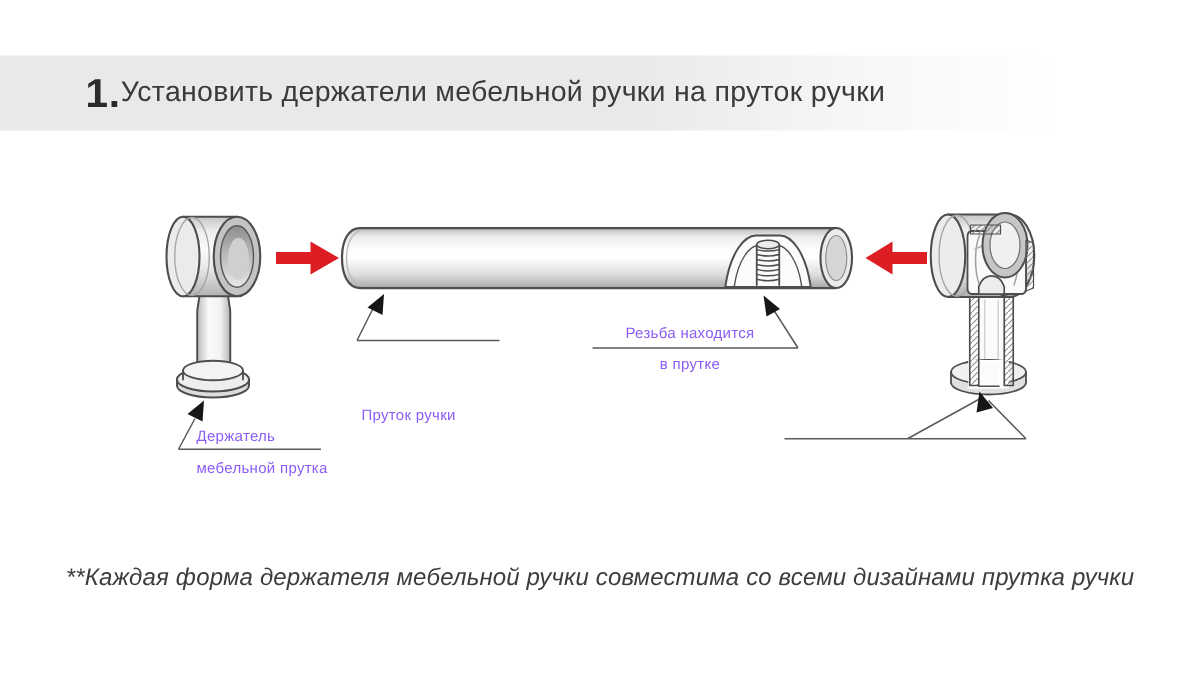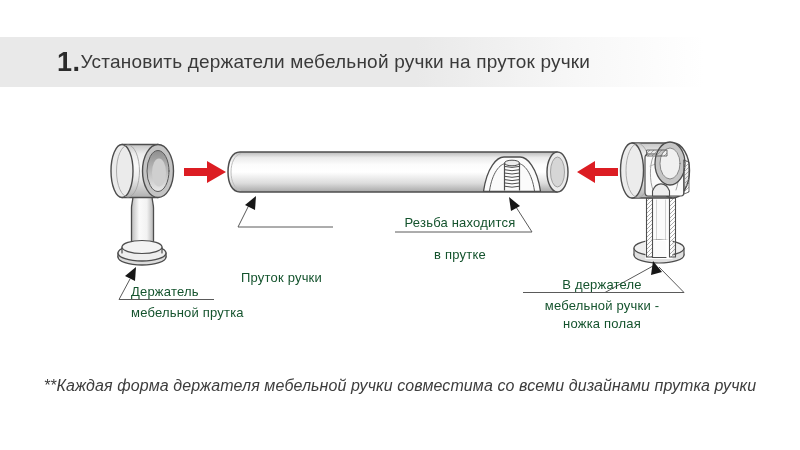--- a/index.html
+++ b/index.html
@@ -19,21 +19,21 @@
     font-size:27px;font-weight:bold;color:#2b2b2b;letter-spacing:.5px;
   }
   .step-title{
     margin-left:0;
     font-size:19px;color:#3a3a3a;letter-spacing:.2px;
   }
   
   #diagram{position:absolute;left:0;top:0;width:800px;height:450px;}
   #artwork{position:absolute;left:0;top:0;}
   .callout{
-    position:absolute;font-size:13px;color:#14532d;line-height:18.5px;
+    position:absolute;font-size:10px;color:#8b5cf6;line-height:18.5px;
     letter-spacing:.2px;
   }
   .callout.center{text-align:center;}
   
   .footnote{
     position:absolute;left:0;top:377px;width:800px;text-align:center;
     font-size:16px;font-style:italic;color:#3d3d3d;letter-spacing:.1px;
   }
 </style>
 </head>
@@ -178,28 +178,23 @@
       <polygon points="653,261 662,272 651,275"></polygon>
     </g>
   </svg>
 
   <div class="callout" style="left:241px;top:229px;margin-top:40px;">
     <div>Пруток ручки</div>
   </div>
 
   <div class="callout center" style="left:385px;top:213.5px;width:150px;">
     <div>Резьба находится</div>
-    <div style="margin-top:14px;">в прутке</div>
+    <div style="margin-top:3px;">в прутке</div>
   </div>
 
   <div class="callout" style="left:131px;top:283px;">
     <div>Держатель</div>
     <div style="margin-top:2px;">мебельной прутка</div>
   </div>
 
-  <div class="callout center" style="left:512px;top:276px;width:180px;">
-    <div>В держателе</div>
-    <div style="margin-top:2px;">мебельной ручки -</div>
-    <div>ножка полая</div>
-  </div>
 </div>
 
 <div class="footnote">**Каждая форма держателя мебельной ручки совместима со всеми дизайнами прутка ручки</div>
 
 </body></html>

